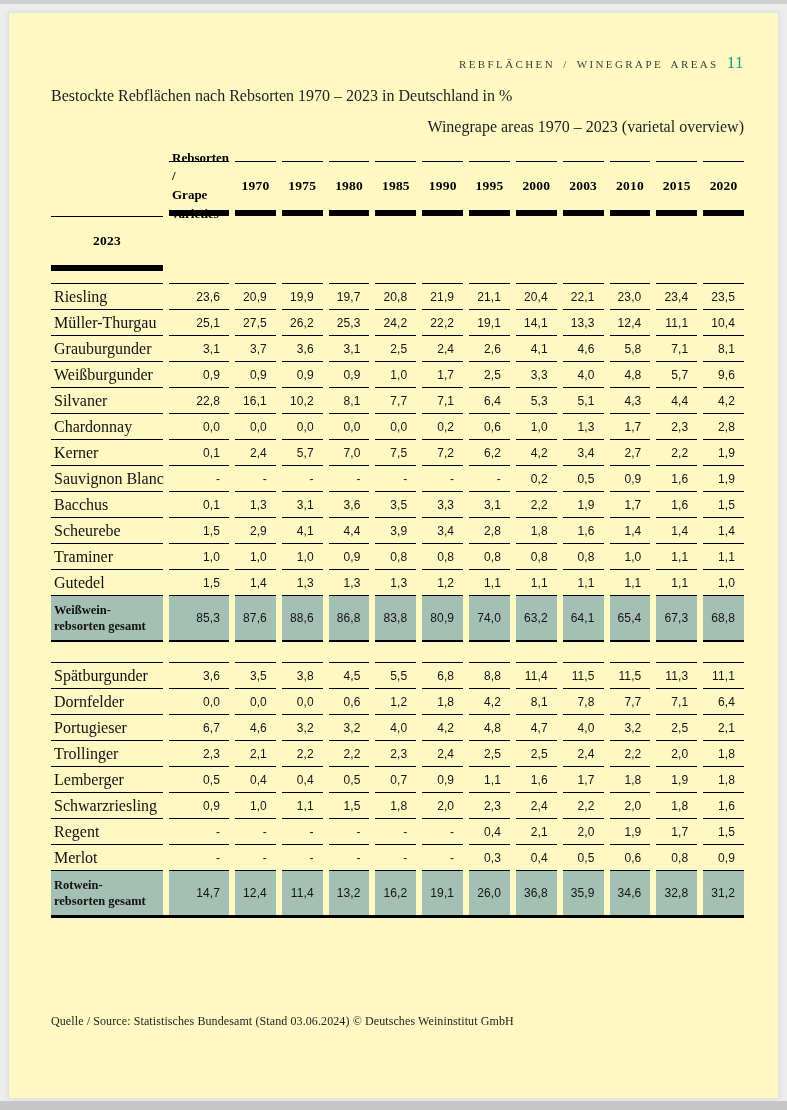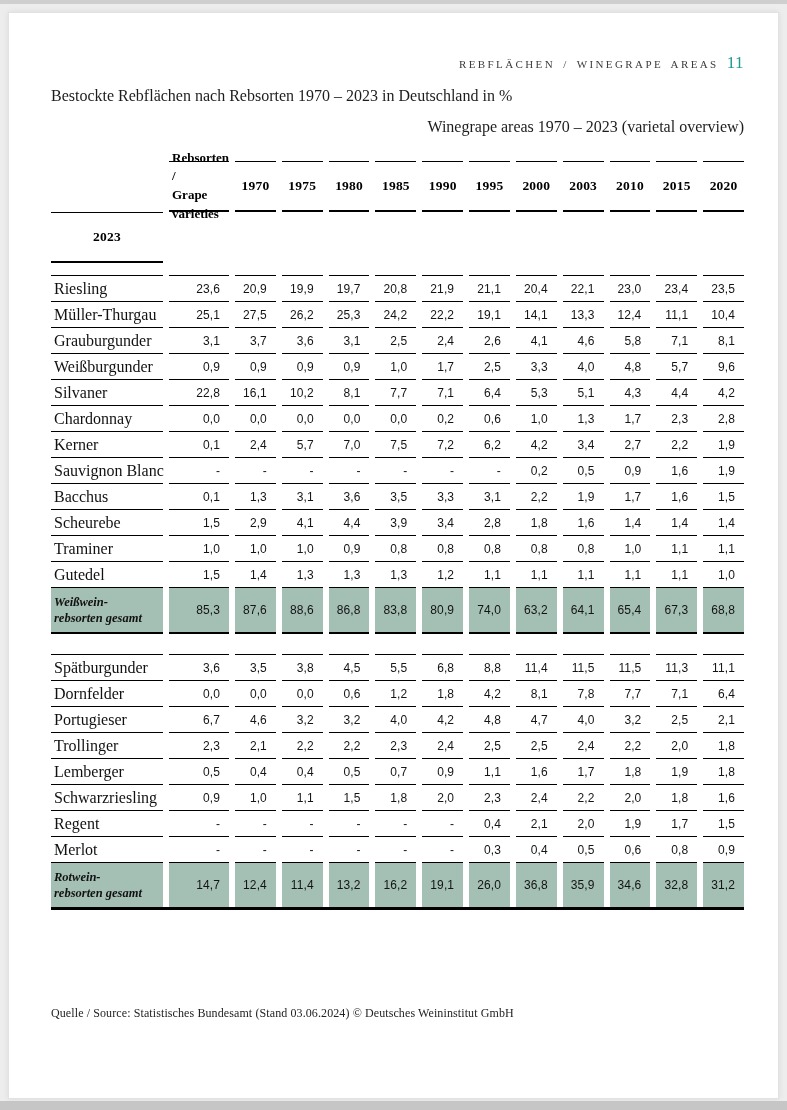--- a/index.html
+++ b/index.html
@@ -6,21 +6,21 @@
   body{
     width:787px;height:1110px;position:relative;
     background:#ededed;
     font-family:"Liberation Serif",serif;
     overflow:hidden;
   }
   .top-strip{position:absolute;left:0;top:0;right:0;height:4px;background:#cfcfcf;}
   .bottom-strip{position:absolute;left:0;bottom:0;right:0;height:9px;background:#c6c6c6;}
   .page{
     position:absolute;left:8px;right:8px;top:12px;bottom:11px;
-    background:#ffffff;border:1px solid #e2e2e2;
+    background:#fef9c3;border:1px solid #e2e2e2;
     box-shadow:0 0 6px rgba(0,0,0,0.08);
   }
   .content{padding:40px 34px 0 42px;}
 
   .kicker{
     text-align:right;
     font-size:11px;letter-spacing:2.4px;word-spacing:3px;color:#3c3c3c;
   }
   .kicker .pagenum{
     font-size:17px;letter-spacing:0.5px;color:#1d9a93;margin-left:8px;
@@ -42,42 +42,42 @@
     position:relative;
   }
   .band{
     position:absolute;top:0;bottom:0;right:0;
     width:calc((100% - 184px)/12 + 6px);
     background:#dbe4de;z-index:0;
   }
   .vtable > div{position:relative;z-index:1;}
   .hcell{
     height:48px;display:flex;align-items:center;
-    border-top:1.2px solid #000;border-bottom:2px solid #000000;
+    border-top:1.2px solid #000;border-bottom:6px solid #000000;
   }
   .hlabel{
     font-weight:700;font-size:13px;line-height:1.45;
     white-space:pre-line;padding-left:3px;
   }
   .hyear{font-weight:700;font-size:13.5px;justify-content:center;letter-spacing:0.2px;}
   .spacer{grid-column:1/-1;}
   .sp-head{height:12px;}
   .sp-section{height:20px;}
   .td{
     height:25px;display:flex;align-items:center;
     border-top:1.2px solid #000;
   }
   .lab{font-size:16px;color:#111;padding-left:3px;white-space:nowrap;}
   .val{
     justify-content:flex-end;padding-right:9px;
     font-family:"Liberation Sans",sans-serif;font-size:12px;color:#141414;
     letter-spacing:0.1px;
   }
   .total{height:44px;background:#a4bfb4;border-bottom:2.2px solid #000;}
-  .tlab{font-weight:700;font-size:12.5px;line-height:1.3;white-space:pre-line;font-style:italic;}
+  .tlab{font-weight:700;font-size:12.5px;line-height:1.3;white-space:pre-line;}
   .total.last{border-bottom:none;}
   .final-rule{height:2.5px;background:#000;}
 
   .source{
     margin-top:96px;
     font-size:12px;color:#232323;letter-spacing:0.1px;
   }
 </style>
 </head>
 <body>

